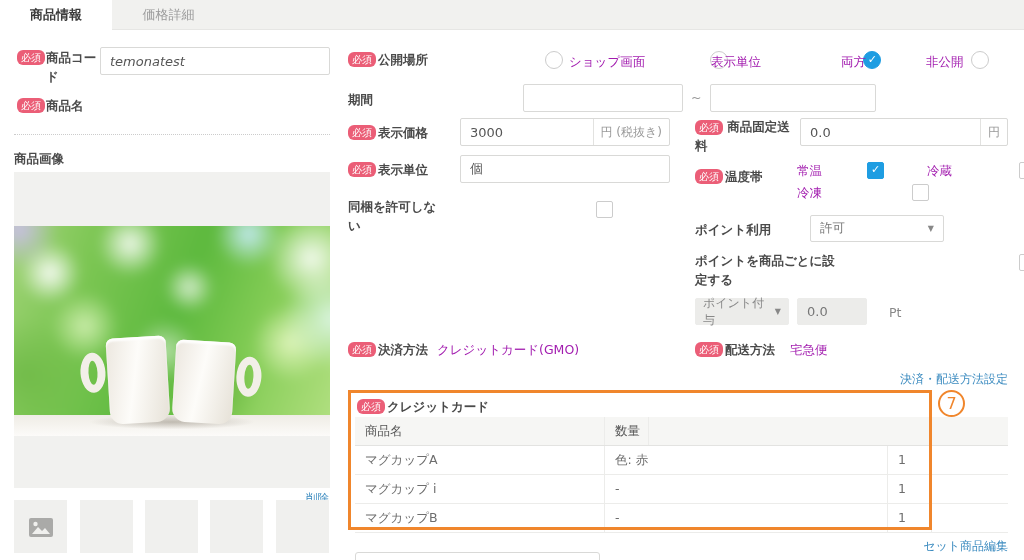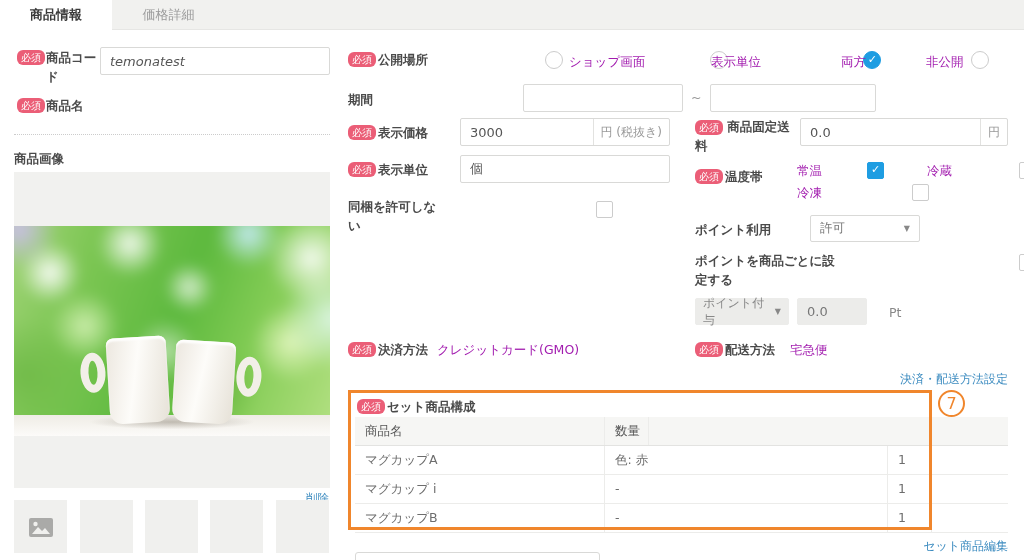--- a/index.html
+++ b/index.html
@@ -188,21 +188,21 @@
   <div class="vlabel abs" style="left:927px;top:162px;">冷蔵</div>
   <span class="checkbox abs" style="left:775px;top:183px;"></span>
   <div class="vlabel abs" style="left:797px;top:184px;">冷凍</div>
 
   
   <div class="flabel abs" style="left:348px;top:198px;width:90px;">同梱を許可しない</div>
   <span class="checkbox abs" style="left:437px;top:200px;"></span>
 
   
   <div class="flabel abs" style="left:695px;top:221px;">ポイント利用</div>
-  <div class="select abs" style="left:810px;top:215px;width:110px;">
+  <div class="select abs" style="left:810px;top:215px;width:134px;">
     <span>許可</span>
       <span class="caret">▼</span>
   </div>
 
   
   <div class="flabel abs" style="left:695px;top:252px;width:152px;">ポイントを商品ごとに設定する</div>
   <span class="checkbox abs" style="left:838px;top:253px;"></span>
 
   
   <div class="select disabled abs" style="left:695px;top:298px;width:94px;font-size:12px;padding:0 7px;">
@@ -217,21 +217,21 @@
   <div class="flabel abs" style="left:378px;top:341px;">決済方法</div>
   <div class="vlabel abs" style="left:437px;top:341px;">クレジットカード(GMO)</div>
   <span class="badge abs" style="left:695px;top:342px;">必須</span>
   <div class="flabel abs" style="left:725px;top:341px;">配送方法</div>
   <div class="vlabel abs" style="left:790px;top:341px;">宅急便</div>
 
   <a class="link right-link" style="top:371px;">決済・配送方法設定</a>
 
   
   <span class="badge abs" style="left:357px;top:399px;">必須</span>
-  <div class="flabel abs" style="left:387px;top:398px;">セット商品構成</div>
+  <div class="flabel abs" style="left:387px;top:398px;">クレジットカード</div>
 
   <div class="ptable">
     <div class="prow head">
       <div class="pc pc1">商品名</div>
       <div class="pc pc3">数量</div>
       <div class="pc pc4"></div>
     </div>
     <div class="prow">
       <div class="pc pc1">マグカップA</div>
       <div class="pc pc2">色: 赤</div>

